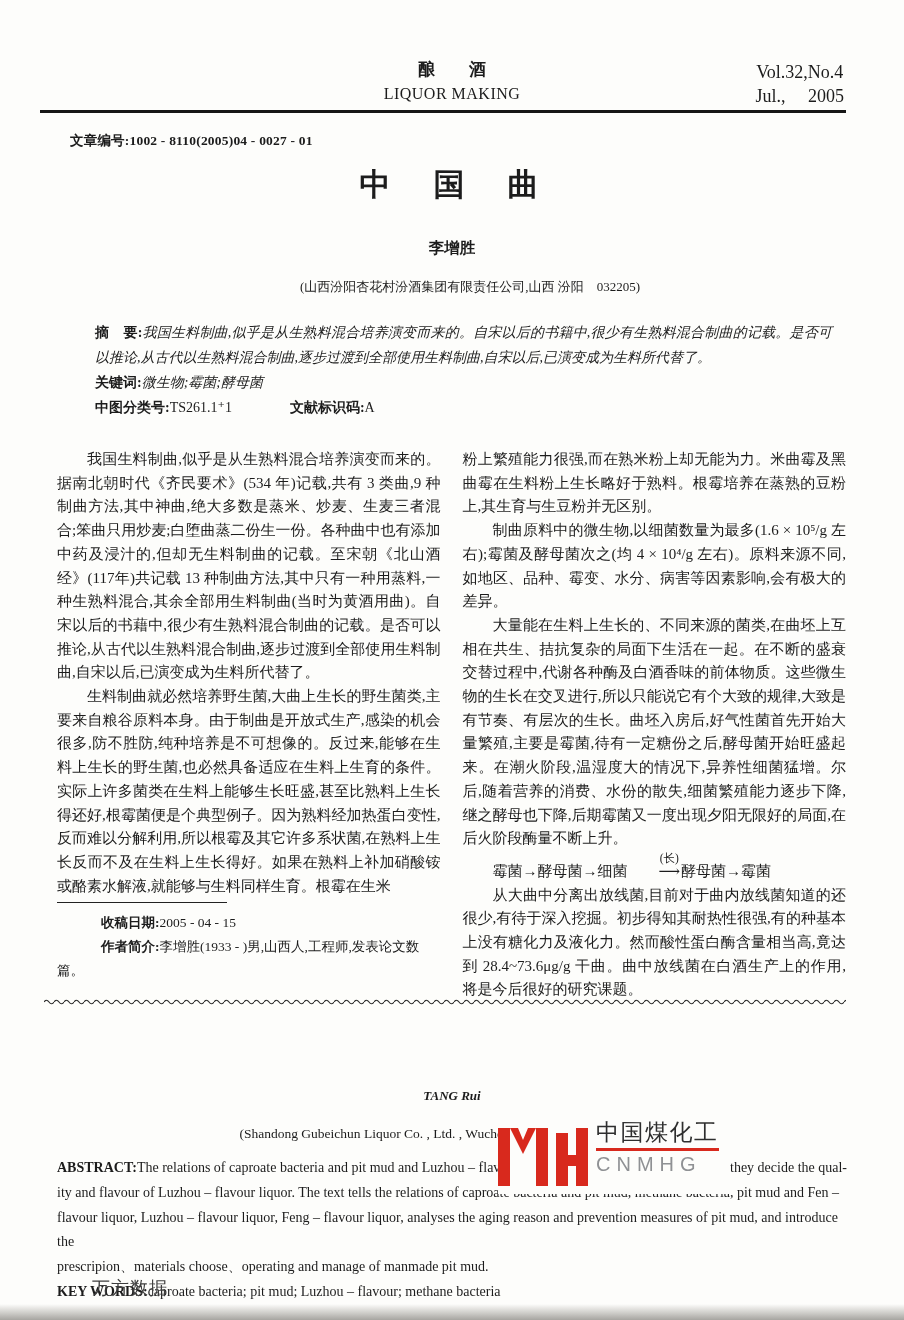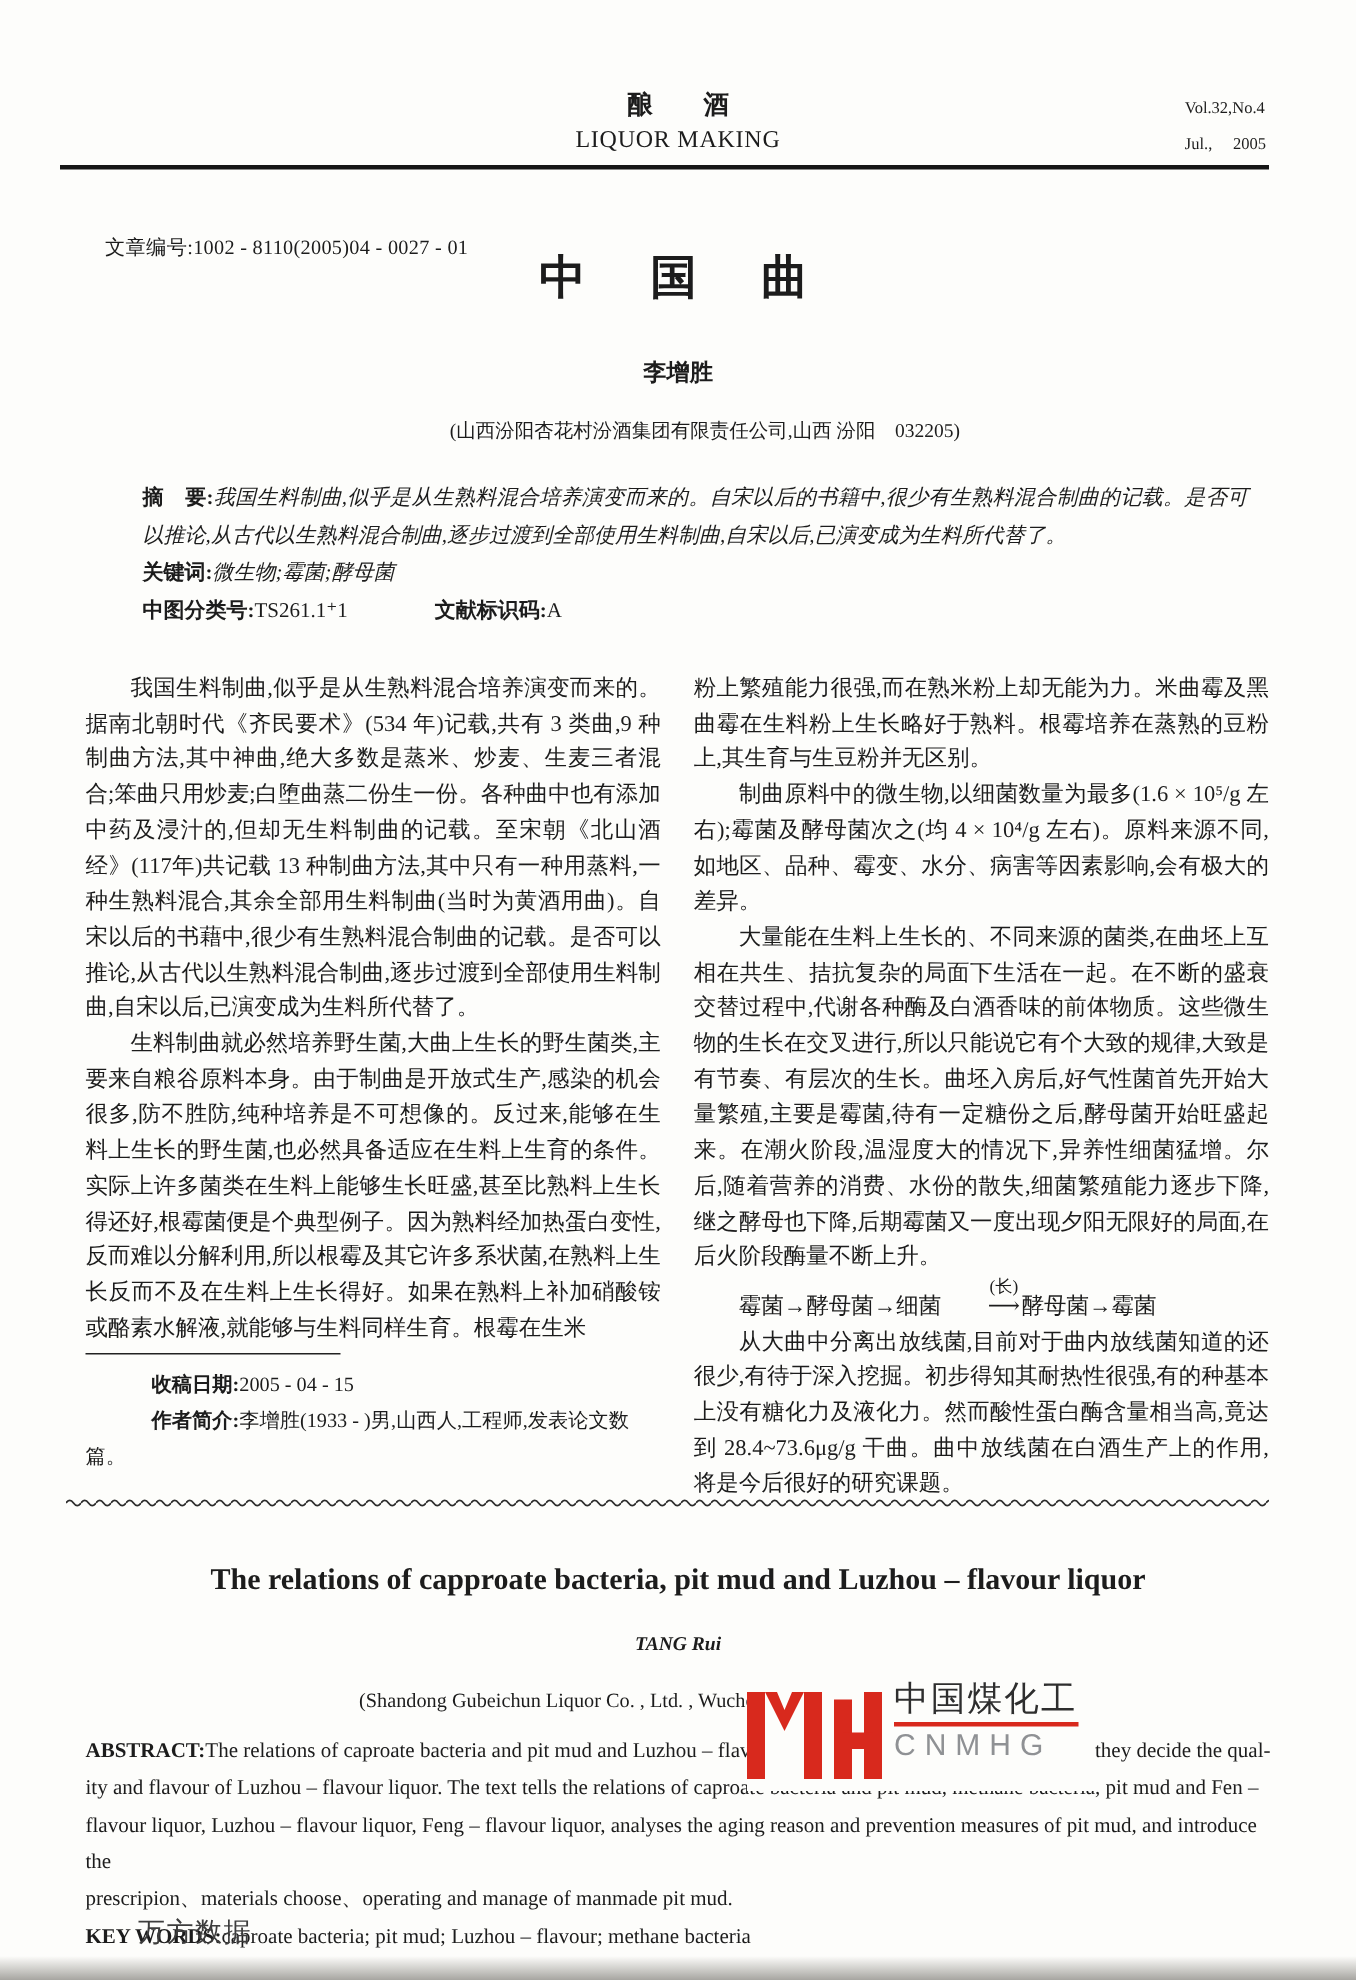--- a/index.html
+++ b/index.html
@@ -10,23 +10,23 @@
     overflow:hidden;
     font-family:"Liberation Serif","DejaVu Serif",serif;
     color:#1c1c1c;
   }
   
   .hdr-left{position:absolute;left:70px;top:60px;font-size:14px;line-height:24px;font-weight:700;}
   .hdr-left .spaced{letter-spacing:3px;font-weight:700;}
   .hdr-center{position:absolute;left:0;right:0;top:58px;text-align:center;}
   .hdr-center .cn{font-size:17px;font-weight:700;}
   .hdr-center .en{font-size:16px;margin-top:4px;letter-spacing:.5px;}
-  .hdr-right{position:absolute;right:60px;top:60px;text-align:left;font-size:11px;line-height:24px;}
+  .hdr-right{position:absolute;right:60px;top:60px;text-align:center;font-size:18px;line-height:24px;}
   .hdr-rule{position:absolute;left:40px;top:110px;width:806px;height:2.5px;background:#161616;}
-  .article-no{position:absolute;left:70px;top:132px;font-size:13.5px;font-weight:400;letter-spacing:.2px;margin-top:24px;}
+  .article-no{position:absolute;left:70px;top:132px;font-size:13.5px;font-weight:700;letter-spacing:.2px;}
   
   .paper-title{position:absolute;left:0;right:0;top:164px;text-align:center;font-size:31px;font-weight:700;letter-spacing:6px;}
   .paper-author{position:absolute;left:0;right:0;top:238px;text-align:center;font-size:15.5px;font-weight:700;}
   .paper-affil{position:absolute;left:0;right:0;top:278px;text-align:center;font-size:13px;padding-left:36px;}
   
   .abs-block{position:absolute;left:95px;top:320px;width:737px;font-size:14px;line-height:25px;text-align:justify;}
   .abs-block .lbl{font-weight:700;font-style:normal;}
   .abs-block .kai{font-style:italic;}
   .abs-row{margin:0;}
   .clc-gap{display:inline-block;width:58px;}
@@ -114,21 +114,20 @@
 
   <svg class="wavy" width="802" height="8" preserveAspectRatio="none">
     <defs>
       <pattern id="wavepat" x="0" y="0" width="10" height="8" patternUnits="userSpaceOnUse">
         <path d="M0 4 Q 2.5 0.5 5 4 Q 7.5 7.5 10 4" fill="none" stroke="#2c2c2c" stroke-width="1.2"></path>
       </pattern>
     </defs>
     <rect width="802" height="8" fill="url(#wavepat)"></rect>
   </svg>
 
-  <div class="en-title">The relations of capproate bacteria, pit mud and Luzhou – flavour liquor</div>
   <div class="en-author">TANG Rui</div>
   <div class="en-affil">(Shandong Gubeichun Liquor Co. , Ltd. , Wucheng, Shandong 252300, China)</div>
 
   <div class="en-abs">
     <p class="en-line en-line-split">
       <span><span class="lbl">ABSTRACT:</span><span>The relations of caproate bacteria and pit mud and Luzhou – flavour</span></span>
       <span>se, they decide the qual-</span>
     </p>
     <p class="en-line">ity and flavour of Luzhou – flavour liquor. The text tells the relations of caproate bacteria and pit mud, methane bacteria, pit mud and Fen –</p>
     <p class="en-line">flavour liquor, Luzhou – flavour liquor, Feng – flavour liquor, analyses the aging reason and prevention measures of pit mud, and introduce the</p>

